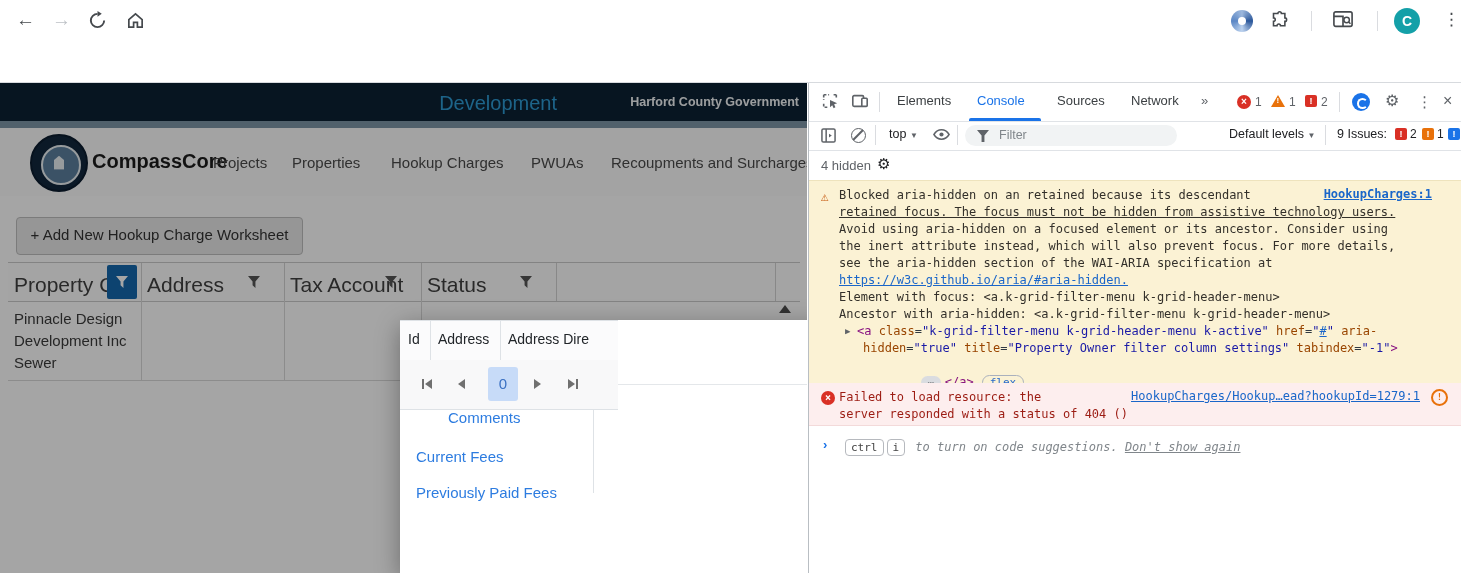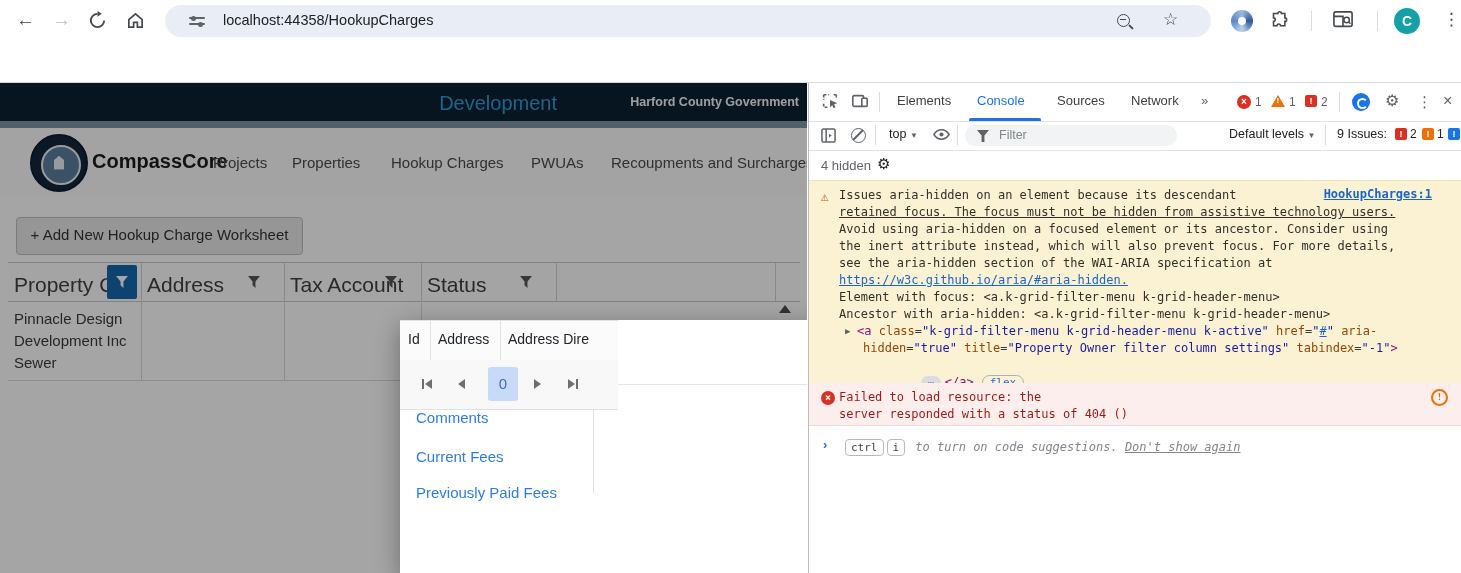--- a/index.html
+++ b/index.html
@@ -152,33 +152,20 @@
       <svg width="19" height="19" viewBox="0 0 20 20">
           <path d="M10 3a7 7 0 1 0 7 7" fill="none" stroke="#45494d" stroke-width="2"></path>
           <path d="M10 0l4.5 3L10 6z" fill="#45494d"></path>
         </svg>
     </div>
     <div class="abs" style="left:126px;top:11px;">
       <svg width="19" height="19" viewBox="0 0 20 20">
           <path d="M3 9l7-6 7 6v8h-5v-5h-4v5H3z" fill="none" stroke="#45494d" stroke-width="1.8"></path>
         </svg>
     </div>
-    <div class="abs" id="omnibox">
-      <div class="slider-icon">
-          <span class="r1"></span>
-          <span class="r2"></span>
-          <span class="d1"></span>
-          <span class="d2"></span>
-        </div>
-      <div class="url">localhost:44358/HookupCharges</div>
-      <div class="mag" style="left:952px;top:9px;">
-          <span class="minus"></span>
-        </div>
-      <div class="abs" style="left:998px;top:4px;font-size:17px;color:#45494d;">☆</div>
-    </div>
     <div class="abs swirl" style="left:1231px;top:10px;"></div>
     <div class="abs" style="left:1270px;top:10px;">
       <svg width="21" height="21" viewBox="0 0 24 24">
           <path d="M9 4a2 2 0 1 1 4 0h4v5a2 2 0 1 1 0 4v5h-5a2 2 0 1 0-4 0H4v-5a2 2 0 1 0 0-4V4z" fill="none" stroke="#45494d" stroke-width="1.8"></path>
         </svg>
     </div>
     <div class="abs vsep" style="left:1311px;top:11px;"></div>
     <div class="abs" style="left:1332px;top:10px;">
       <svg width="22" height="20" viewBox="0 0 24 22">
           <rect x="2" y="2" width="20" height="16" rx="2" fill="none" stroke="#45494d" stroke-width="1.8"></rect>
@@ -306,21 +293,21 @@
     <div class="abs" id="overlay"></div>
 
     <div class="abs" id="dialog">
       <div class="abs" id="dialog-title">Edit</div>
       <div class="abs" id="dialog-div"></div>
       <div id="vtabs">
         <div id="vtab-active">
             <span>Property Information</span>
           </div>
         <div class="vtab-link" style="top:50px;">Other Information</div>
-        <div class="vtab-link" style="top:89px;">Comments</div>
+        <div class="vtab-link" style="top:89px;margin-left:32px;">Comments</div>
         <div class="vtab-link" style="top:128px;">Current Fees</div>
         <div class="vtab-link" style="top:164px;">Previously Paid Fees</div>
       </div>
       <div id="mini-grid">
         <div id="mg-head">
           <div class="mg-cell" style="left:0;width:30px;">
               <span class="mg-text">Id</span>
             </div>
           <div class="mg-cell" style="left:30px;width:70px;">
               <span class="mg-text">Address</span>
@@ -422,41 +409,42 @@
 
     </div>
 
     <div id="dt-hidden-row" class="dt-border">
       <span class="txt">4 hidden</span>
       <span class="gear">⚙</span>
     </div>
 
     <div id="warn-block" class="console">
       <span class="wicon">⚠</span>
-      <div class="cline" style="top:6px;">Issues aria-hidden on an element because its descendant</div>
+      <div class="cline" style="top:6px;">Blocked aria-hidden on an retained because its descendant</div>
       <div class="cline" style="top:23px;text-decoration:underline;">retained focus. The focus must not be hidden from assistive technology users.</div>
       <div class="cline" style="top:40px;">Avoid using aria-hidden on a focused element or its ancestor. Consider using</div>
       <div class="cline" style="top:57px;">the inert attribute instead, which will also prevent focus. For more details,</div>
       <div class="cline" style="top:74px;">see the aria-hidden section of the WAI-ARIA specification at</div>
       <div class="cline console-link" style="top:91px;">https://w3c.github.io/aria/#aria-hidden.</div>
       <div class="cline" style="top:108px;">Element with focus: &lt;a.k-grid-filter-menu k-grid-header-menu&gt;</div>
       <div class="cline" style="top:125px;">Ancestor with aria-hidden: &lt;a.k-grid-filter-menu k-grid-header-menu&gt;</div>
       <div class="disclose">▶</div>
       <div class="cline" style="left:48px;top:142px;"><span class="seg-t">&lt;a </span><span class="seg-a">class</span><span class="seg-p">=</span><span class="seg-v">"k-grid-filter-menu k-grid-header-menu k-active"</span><span class="seg-p"> </span><span class="seg-a">href</span><span class="seg-p">=</span><span class="seg-v">"</span><span class="seg-l">#</span><span class="seg-v">"</span><span class="seg-p"> </span><span class="seg-a">aria-</span></div>
       <div class="cline" style="left:54px;top:159px;"><span class="seg-a">hidden</span><span class="seg-p">=</span><span class="seg-v">"true"</span><span class="seg-p"> </span><span class="seg-a">title</span><span class="seg-p">=</span><span class="seg-v">"Property Owner filter column settings"</span><span class="seg-p"> </span><span class="seg-a">tabindex</span><span class="seg-p">=</span><span class="seg-v">"-1"</span><span class="seg-t">&gt;</span></div>
       <div class="cline" style="left:54px;top:176px;">
         <span class="dots-pill">…</span><span><span class="seg-t">&lt;/a&gt;</span></span><span class="flex-badge">flex</span>
       </div>
       <div id="warn-src" class="console-link">HookupCharges:1</div>
     </div>
 
     <div id="err-block" class="console">
       <span class="eicon err-circ">×</span>
       <div class="cline" style="top:6px;">Failed to load resource: the</div>
       <div class="cline" style="top:23px;">server responded with a status of 404 ()</div>
+      <div id="err-src" class="console-link">HookupCharges/Hookup…ead?hookupId=1279:1</div>
       <div class="issue-ring">!</div>
     </div>
 
     <div id="prompt-row">
       <span class="chev">›</span>
       <div class="abs" style="left:36px;top:2px;">
         <span class="key-chip">ctrl</span><span class="key-chip">i</span><span class="ptxt"> to turn on code suggestions. </span><span class="ptxt plink">Don't show again</span>
       </div>
     </div>
   </div>

